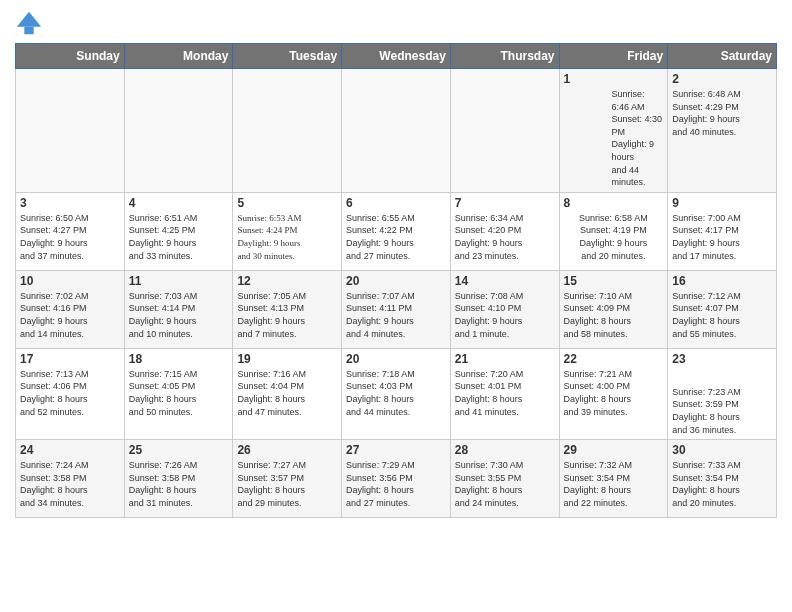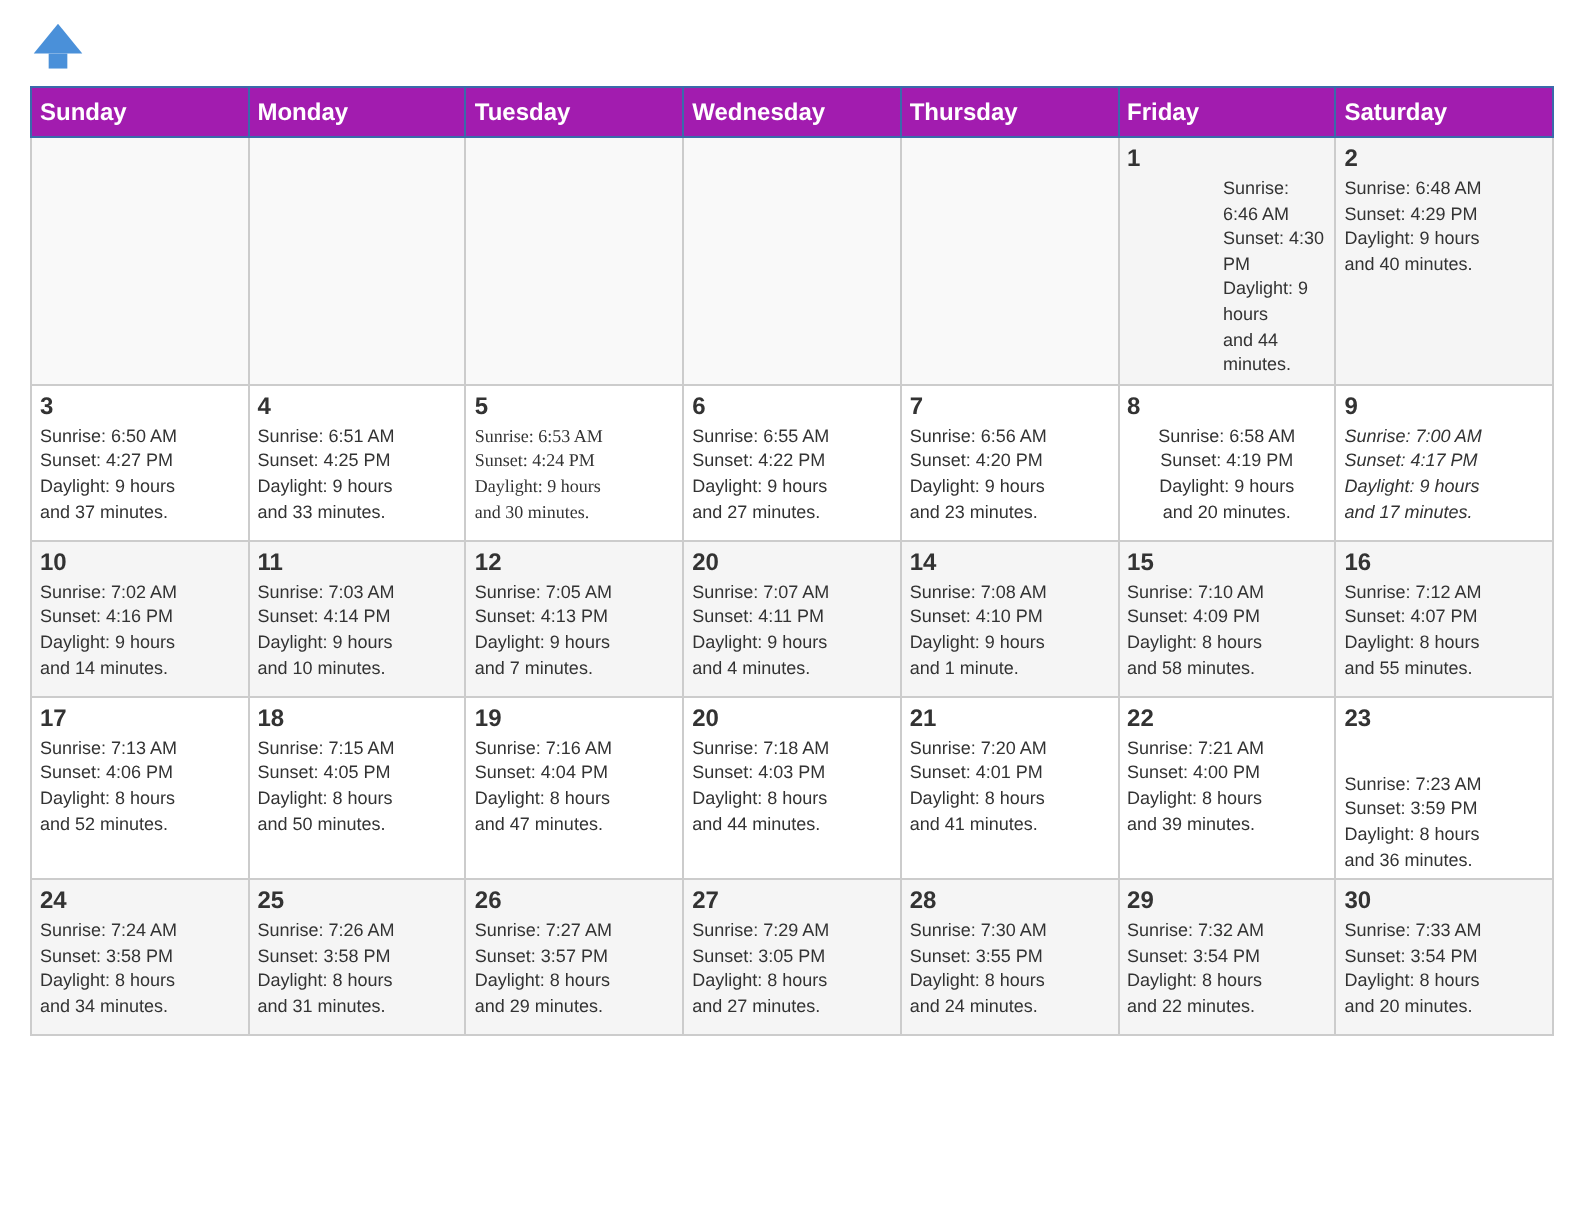--- a/index.html
+++ b/index.html
@@ -46,26 +46,26 @@
     .subtitle {
       font-size: 14px;
       color: #555;
     }
     table {
       width: 100%;
       border-collapse: collapse;
       table-layout: fixed;
     }
     thead tr th {
-      background: #a21caf;
+      background: #737373;
       color: #fff;
       font-size: 12px;
       font-weight: bold;
       padding: 5px 4px;
-      text-align: left;
+      text-align: right;
       border: 1px solid #3a6aaa;
     }
     tbody tr td {
       border: 1px solid #ccc;
       vertical-align: top;
       padding: 3px 4px;
       font-size: 9.5px;
       color: #333;
       height: 78px;
       background: #fff;
@@ -171,35 +171,35 @@
           </td>
           <td>
             <span class="day-num">6</span>
             <div class="day-info" style="white-space: pre-line;">Sunrise: 6:55 AM
 Sunset: 4:22 PM
 Daylight: 9 hours
 and 27 minutes.</div>
           </td>
           <td>
             <span class="day-num">7</span>
-            <div class="day-info" style="white-space: pre-line;">Sunrise: 6:56 AM
+            <div class="day-info" style="white-space: pre-line;">Sunrise: 6:34 AM
 Sunset: 4:20 PM
 Daylight: 9 hours
 and 23 minutes.</div>
           </td>
           <td>
             <span class="day-num">8</span>
             <div class="day-info" style="white-space: pre-line; text-align: center;">Sunrise: 6:58 AM
 Sunset: 4:19 PM
 Daylight: 9 hours
 and 20 minutes.</div>
           </td>
           <td>
             <span class="day-num">9</span>
-            <div class="day-info" style="white-space: pre-line; font-style: italic;">Sunrise: 7:00 AM
+            <div class="day-info" style="white-space: pre-line;">Sunrise: 7:00 AM
 Sunset: 4:17 PM
 Daylight: 9 hours
 and 17 minutes.</div>
           </td>
         </tr>
         <tr>
           <td>
             <span class="day-num">10</span>
             <div class="day-info" style="white-space: pre-line;">Sunrise: 7:02 AM
 Sunset: 4:16 PM
@@ -318,21 +318,21 @@
           <td>
             <span class="day-num">26</span>
             <div class="day-info" style="white-space: pre-line;">Sunrise: 7:27 AM
 Sunset: 3:57 PM
 Daylight: 8 hours
 and 29 minutes.</div>
           </td>
           <td>
             <span class="day-num">27</span>
             <div class="day-info" style="white-space: pre-line;">Sunrise: 7:29 AM
-Sunset: 3:05 PM
+Sunset: 3:56 PM
 Daylight: 8 hours
 and 27 minutes.</div>
           </td>
           <td>
             <span class="day-num">28</span>
             <div class="day-info" style="white-space: pre-line;">Sunrise: 7:30 AM
 Sunset: 3:55 PM
 Daylight: 8 hours
 and 24 minutes.</div>
           </td>

